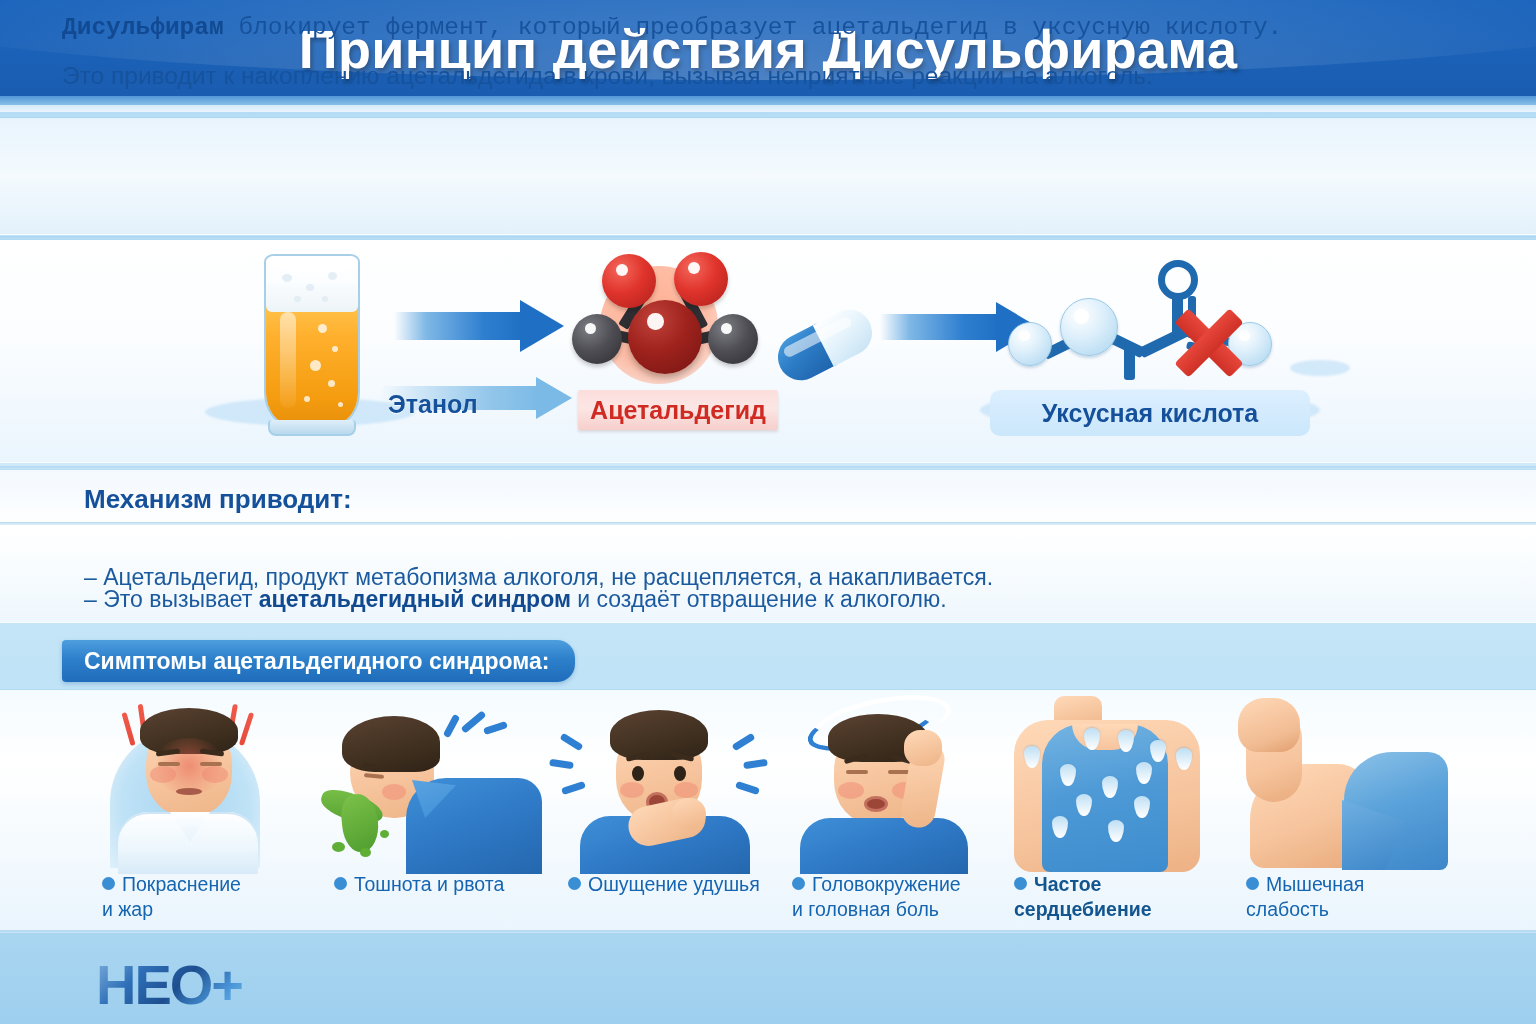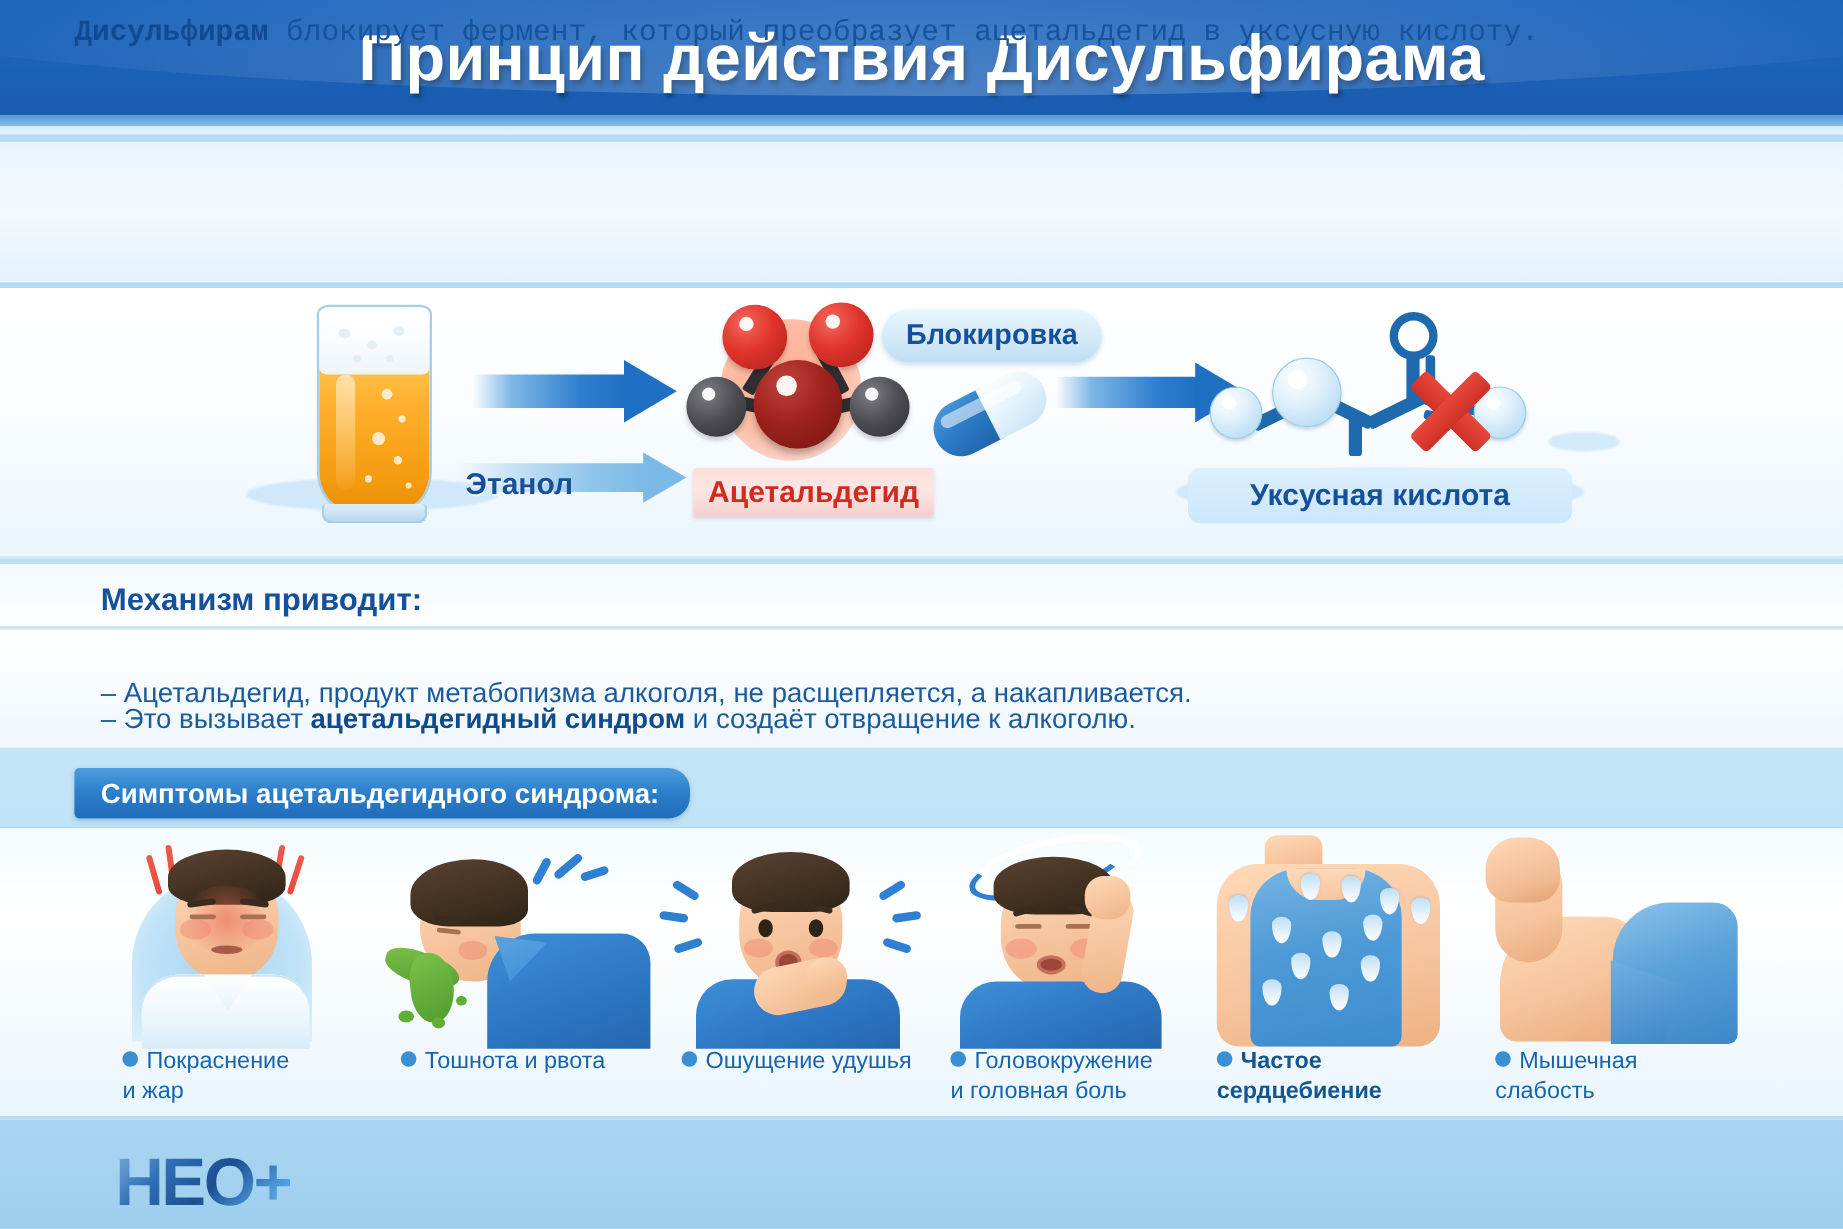--- a/index.html
+++ b/index.html
@@ -340,20 +340,21 @@
   <div class="header">
     <div class="title">Принцип действия Дисульфирама</div>
   </div>
   <div class="hdr-stripe1"></div>
   <div class="hdr-stripe2"></div>
 
   <div class="band" id="band-intro"></div>
   <div class="intro-line" id="intro-1">
     <b>Дисульфирам</b><span> блокирует фермент, который преобразует ацетальдегид в уксусную кислоту.</span>
   </div>
+  <div class="intro-line" id="intro-2">Это приводит к накоплению ацетальдегида в крови, вызывая неприятные реакции на алкоголь.</div>
 
   <div class="band sep-top" id="band-diagram"></div>
   <div id="diagram">
 
     <div class="puddle" style="left:205px; top:158px; width:210px; height:28px;"></div>
     <div class="puddle" style="left:980px; top:150px; width:340px; height:40px;"></div>
     <div class="puddle" style="left:1290px; top:120px; width:60px; height:16px;"></div>
 
     <div class="beer">
       <div class="beer-glass">
@@ -405,21 +406,20 @@
       <div class="atom a-gray2">
           <div class="spec"></div>
         </div>
       <div class="atom a-center">
           <div class="spec"></div>
         </div>
     </div>
 
     <div class="acet-label">Ацетальдегид</div>
 
-    <div class="badge-block">Блокировка</div>
 
     <div class="capsule">
       <div class="caps-left"></div>
       <div class="caps-right"></div>
       <div class="caps-shine"></div>
     </div>
 
     <div class="arrow" id="arrow3">
       <div class="arrow-body"></div>
         <div class="arrow-head"></div>

